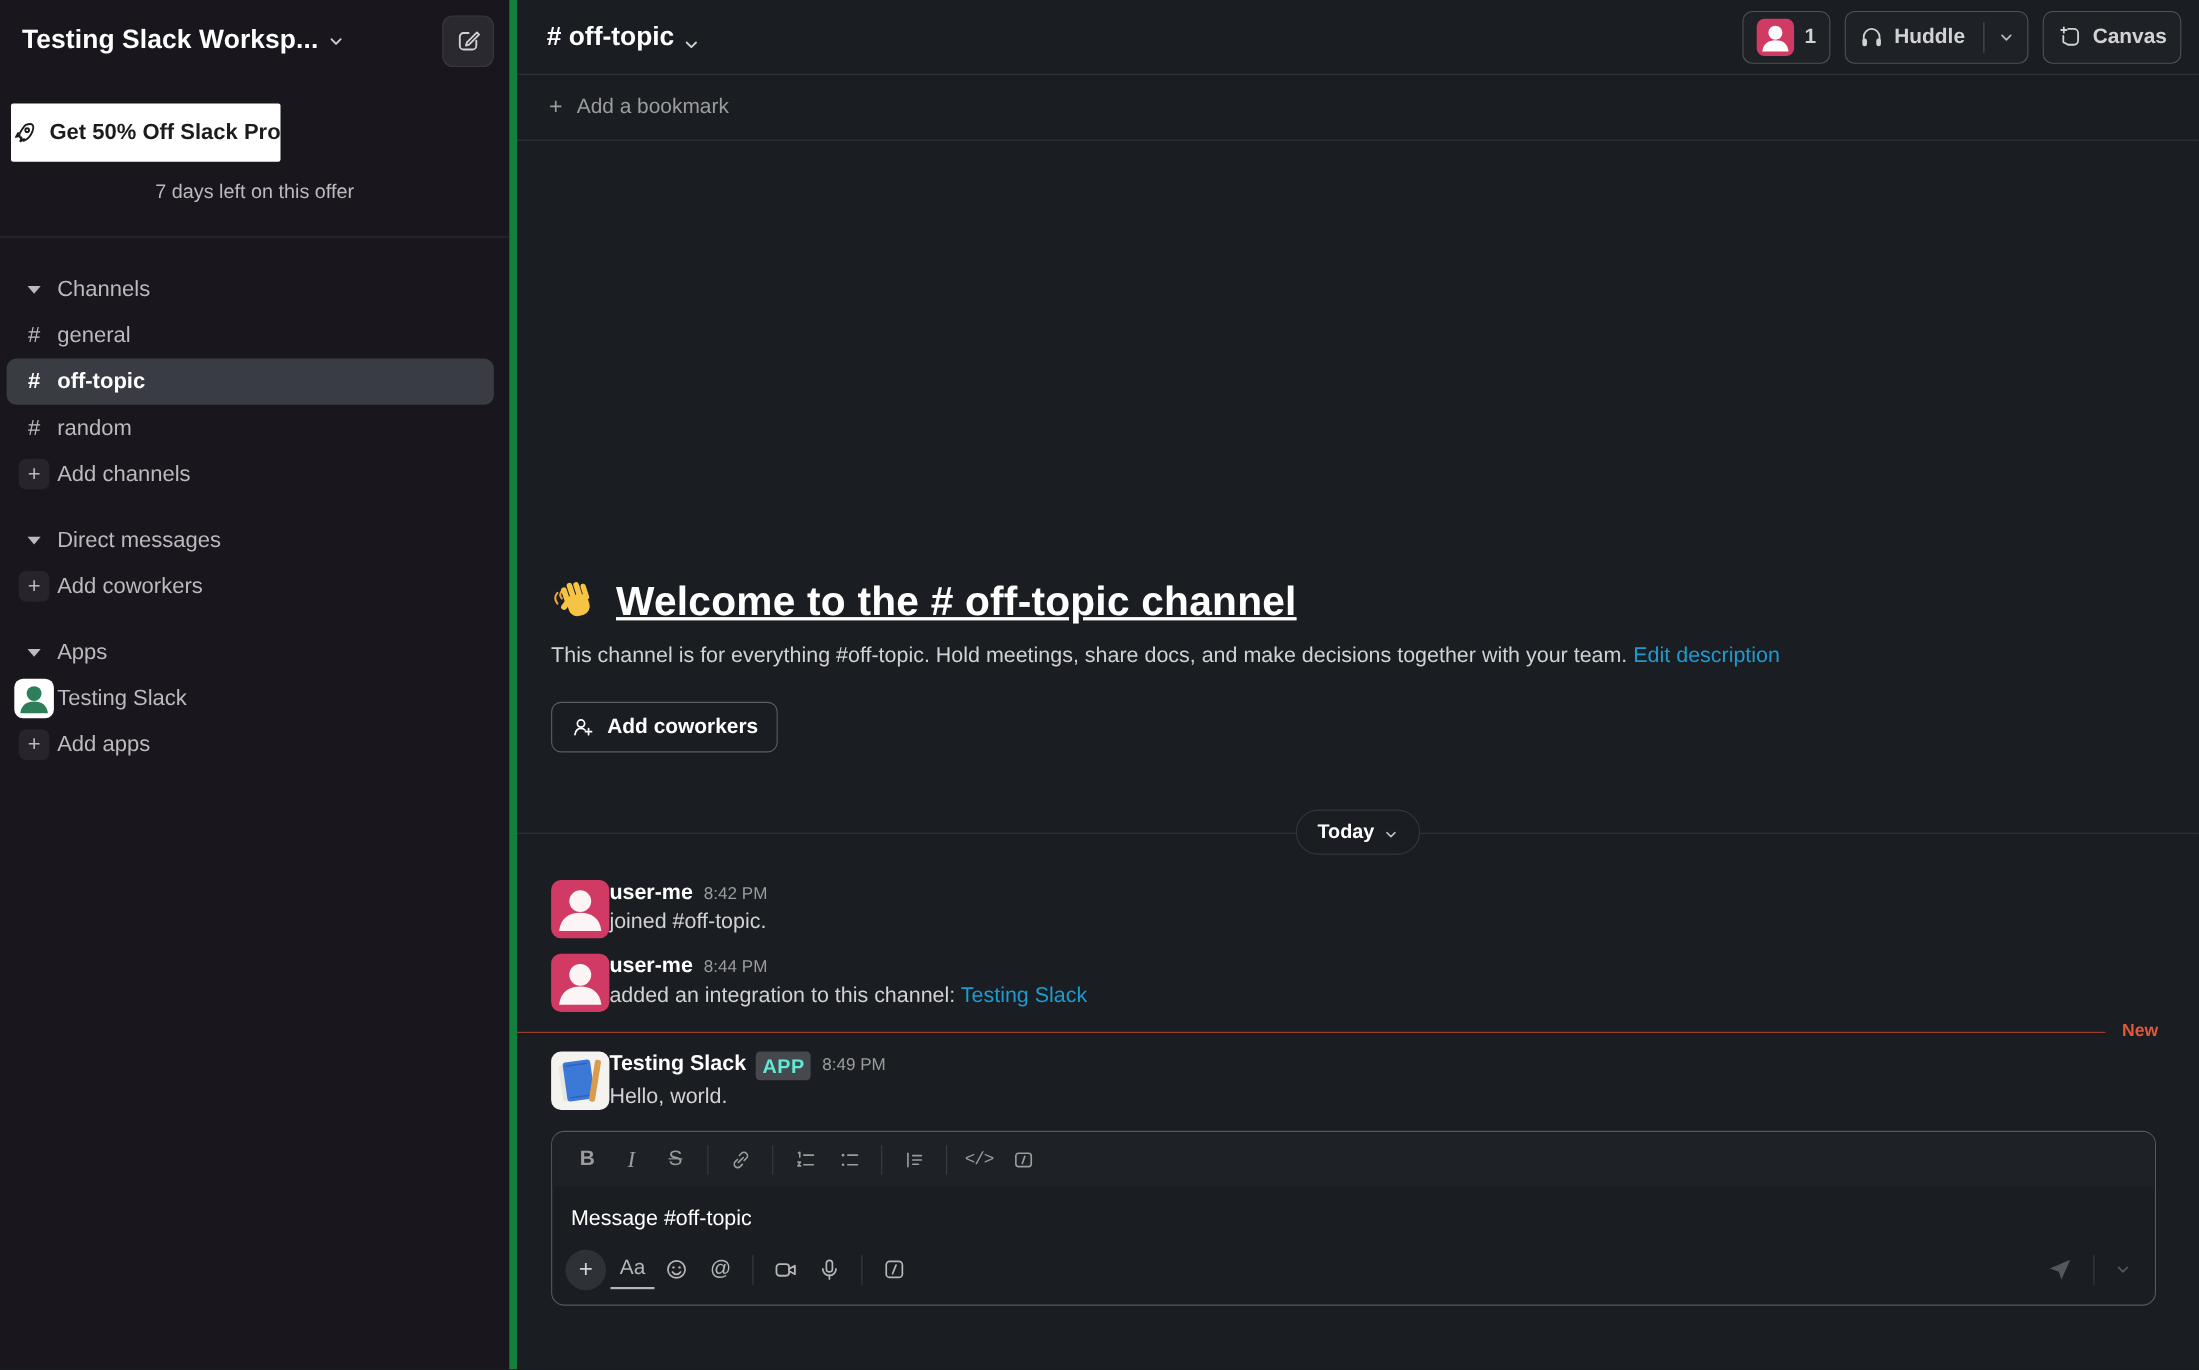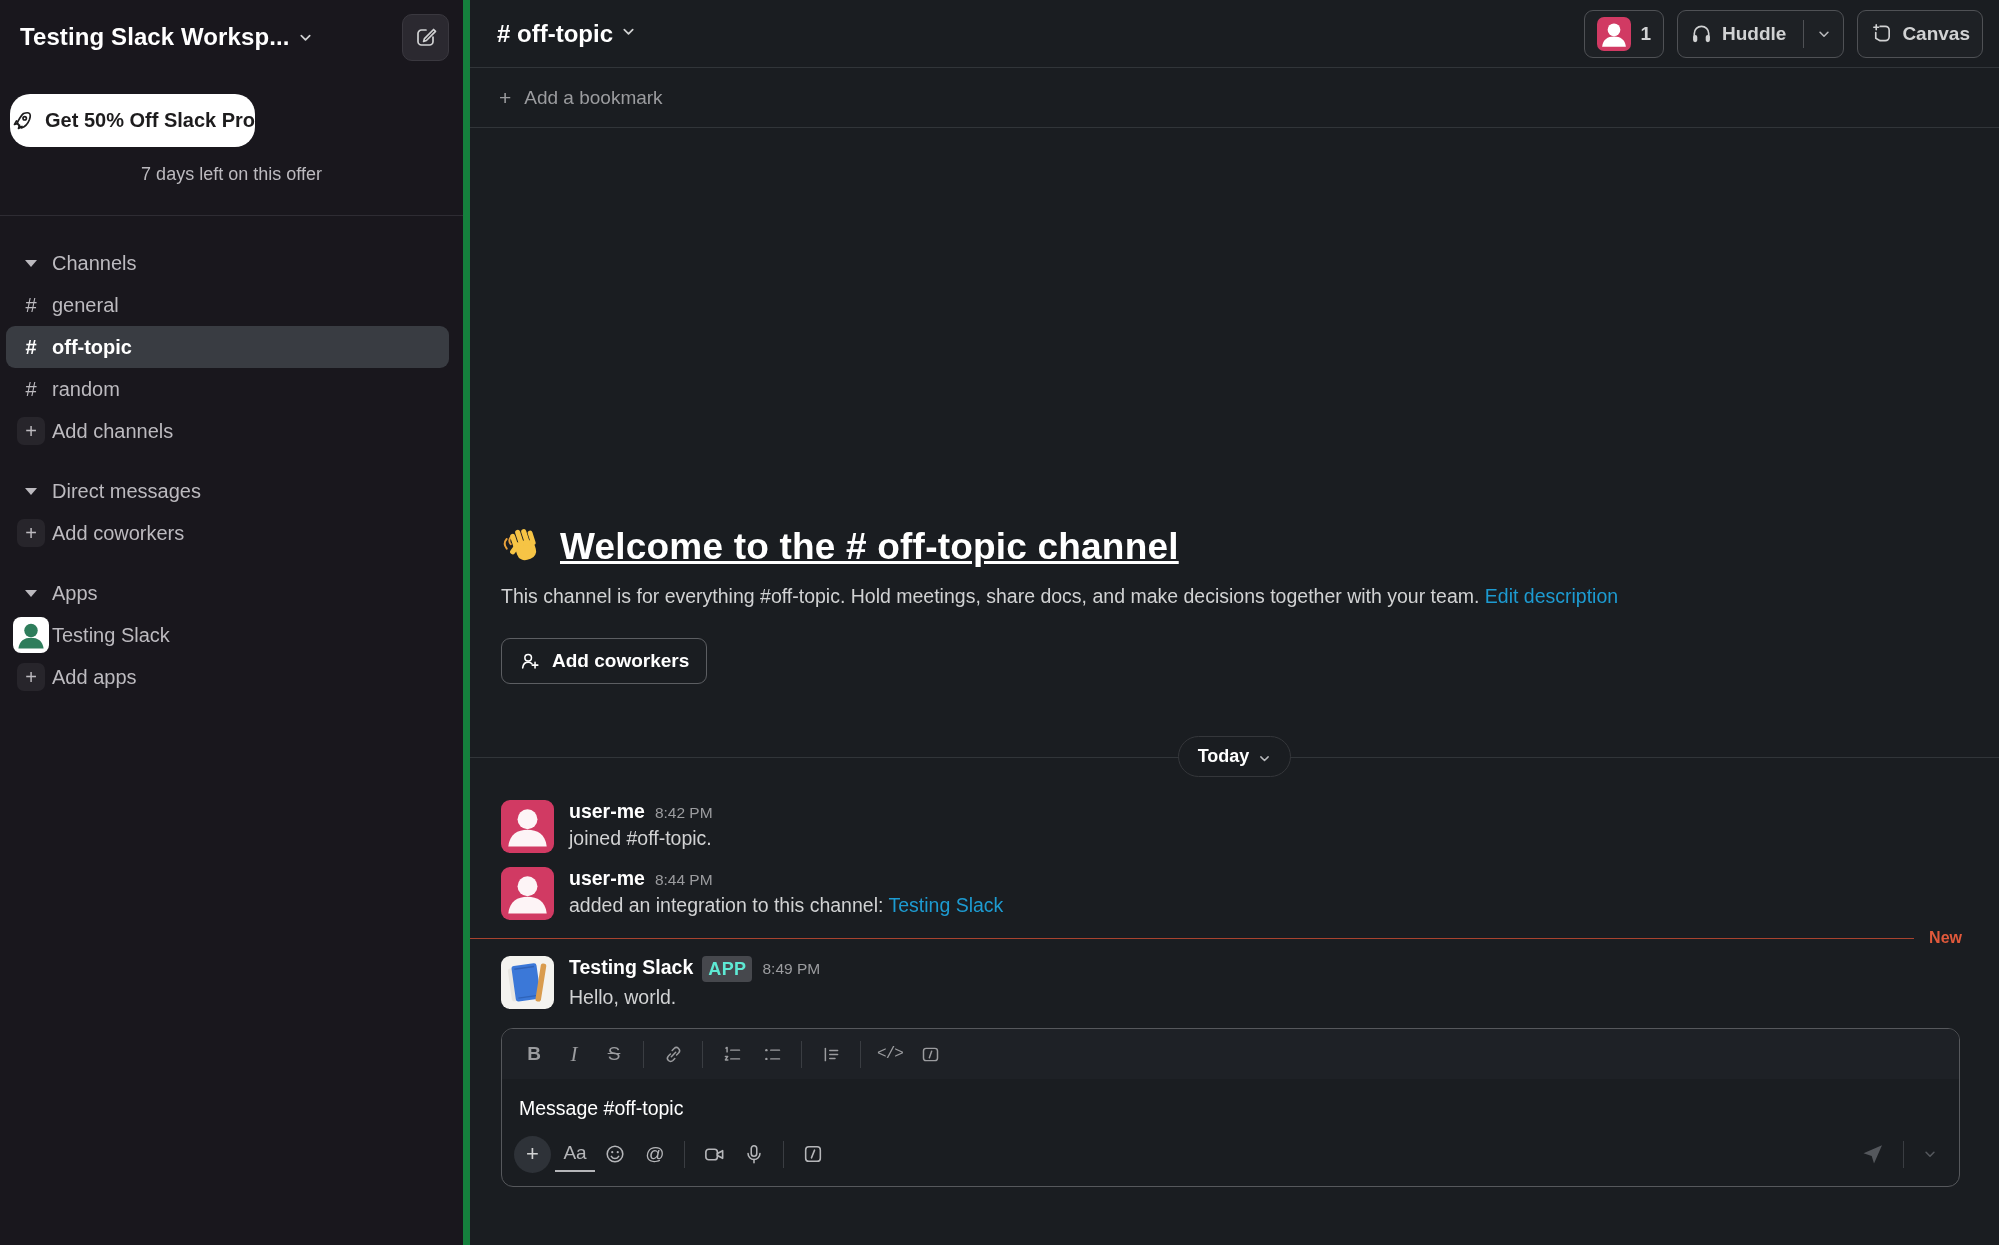--- a/index.html
+++ b/index.html
@@ -9,38 +9,38 @@
     background:#1a1d21; color:#d1d2d3;
   }
   .app { display:flex; width:1999px; height:1245px; }
 
   
   .sidebar { width:470px; min-width:470px; background:#19171d; border-right:7px solid #15803d; display:flex; flex-direction:column; }
   .ws-header { height:74px; display:flex; align-items:center; padding:0 14px 0 20px; }
   .ws-title { color:#fff; font-weight:700; font-size:24px; letter-spacing:.1px; white-space:nowrap; }
   .ws-chev { margin-left:8px; color:#d1d2d3; }
   .compose-btn { margin-left:auto; width:47px; height:47px; background:#2b2930; border:1px solid #3a383f; border-radius:10px; display:flex; align-items:center; justify-content:center; cursor:pointer; }
-  .pro-btn { margin:20px 10px 0 10px; height:53px; background:#ffffff; border:none; border-radius:20px; color:#1d1c1d; font-weight:700; font-size:20px; display:flex; align-items:center; justify-content:space-between; gap:11px; cursor:pointer; font-family:inherit; }
+  .pro-btn { margin:20px 10px 0 10px; height:53px; background:#ffffff; border:none; border-radius:2px; color:#1d1c1d; font-weight:700; font-size:20px; display:flex; align-items:center; justify-content:space-between; gap:11px; cursor:pointer; font-family:inherit; }
   .offer-note { text-align:center; color:#bcbabf; font-size:18px; margin-top:17px; }
   .sidebar-top { border-bottom:1px solid #2e2c33; padding-bottom:30px; }
   .nav { padding-top:26px; font-size:20px; color:#bcbabf; }
   .nav-row { height:42px; display:flex; align-items:center; padding-left:12px; cursor:pointer; }
   .nav-row.selected { background:#393c42; border-radius:9px; margin:0 14px 0 6px; padding-left:6px; color:#fff; font-weight:700; }
   .icon-cell { width:38px; min-width:38px; text-align:center; display:flex; align-items:center; justify-content:center; }
   .tri-down { width:0; height:0; border-left:6px solid transparent; border-right:6px solid transparent; border-top:7px solid #bcbabf; display:inline-block; }
   .hash { font-size:20px; }
   .nav-label { margin-left:2px; white-space:nowrap; }
   .plus-box { width:28px; height:28px; background:#27252b; border-radius:7px; display:flex; align-items:center; justify-content:center; font-size:20px; color:#bcbabf; }
   .section-gap { margin-top:18px; }
   .app-avatar { width:36px; height:36px; background:#fff; border-radius:8px; overflow:hidden; }
 
   
   .main { flex:1; min-width:0; display:flex; flex-direction:column; background:#1a1d21; }
   .main-header { height:68px; min-height:68px; border-bottom:1px solid #313539; display:flex; align-items:center; padding:0 16px 0 27px; }
-  .channel-title { display:flex; align-items:flex-start; gap:8px; color:#fff; font-weight:700; font-size:24px; cursor:pointer; }
+  .channel-title { display:flex; align-items:flex-end; gap:8px; color:#fff; font-weight:700; font-size:24px; cursor:pointer; }
   .title-chev { color:#d1d2d3; margin-top:4px; }
   .header-right { margin-left:auto; display:flex; align-items:center; gap:13px; }
   .hdr-btn { height:48px; background:#1e2125; border:1px solid #4f5155; border-radius:9px; display:flex; align-items:center; padding:0 12px; color:#d1d2d3; font-weight:700; font-size:19px; gap:9px; cursor:pointer; font-family:inherit; }
   .member-avatar { width:34px; height:34px; border-radius:7px; background:#d13a63; overflow:hidden; }
   .btn-vsep { width:1px; height:28px; background:#4f5155; margin:0 4px 0 8px; }
   .bookmarks { height:60px; min-height:60px; border-bottom:1px solid #313539; display:flex; align-items:center; padding-left:29px; color:#9b9c9f; font-size:19px; gap:13px; cursor:pointer; }
   .bm-plus { font-size:21px; color:#9b9c9f; }
 
   
   .chat { flex:1; display:flex; flex-direction:column; overflow:hidden; }
@@ -49,21 +49,21 @@
   .welcome-desc { margin-top:15px; font-size:19.5px; color:#d1d2d3; }
   a.link, .link { color:#1d9bd1; text-decoration:none; cursor:pointer; }
   .add-cow-btn { margin:30px 0 0 31px; height:46px; width:auto; display:inline-flex; align-items:center; gap:11px; background:transparent; border:1px solid #5c5e62; border-radius:9px; color:#fff; font-weight:700; font-size:19px; padding:0 17px; cursor:pointer; font-family:inherit; align-self:flex-start; }
 
   .date-divider { margin-top:52px; position:relative; height:41px; display:flex; align-items:center; justify-content:center; }
   .date-line { position:absolute; left:0; right:0; top:50%; border-top:1px solid #313539; }
   .date-pill { position:relative; z-index:1; background:#1a1d21; border:1px solid #35373b; border-radius:24px; height:41px; padding:0 19px; display:flex; align-items:center; gap:9px; color:#fff; font-weight:700; font-size:18px; cursor:pointer; }
   .pill-chev { color:#b9babd; margin-top:3px; }
 
   .messages { margin-top:16px; }
-  .msg { display:flex; gap:15px; padding:7px 31px; }
+  .msg { display:flex; padding:7px 31px; }
   .msg-avatar { width:53px; height:53px; min-width:53px; border-radius:9px; overflow:hidden; }
   .av-pink { background:#d13a63; }
   .av-app { background:#f4f3ef; }
   .msg-head { display:flex; align-items:baseline; }
   .msg-author { color:#fff; font-weight:700; font-size:19.5px; cursor:pointer; }
   .msg-time { color:#9b9c9f; font-size:15.5px; margin-left:10px; }
   .app-badge { background:#46484d; color:#5eead4; font-size:18px; font-weight:700; border-radius:4px; padding:3px 6px 2px; margin-left:9px; letter-spacing:.4px; align-self:center; }
   .msg-text { margin-top:4px; font-size:19.5px; color:#d1d2d3; }
 
   .new-divider { display:flex; align-items:center; height:16px; margin:3px 0;text-align:center; }

